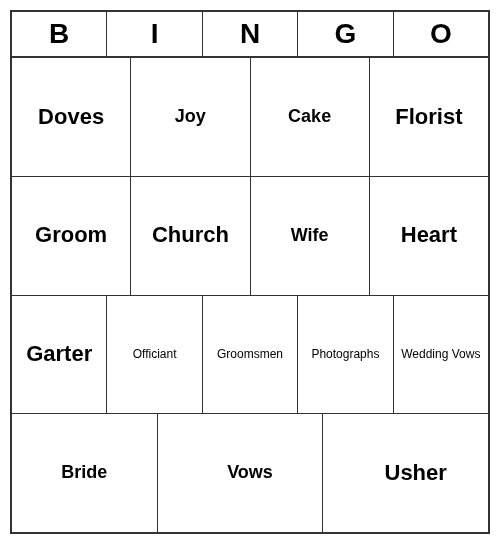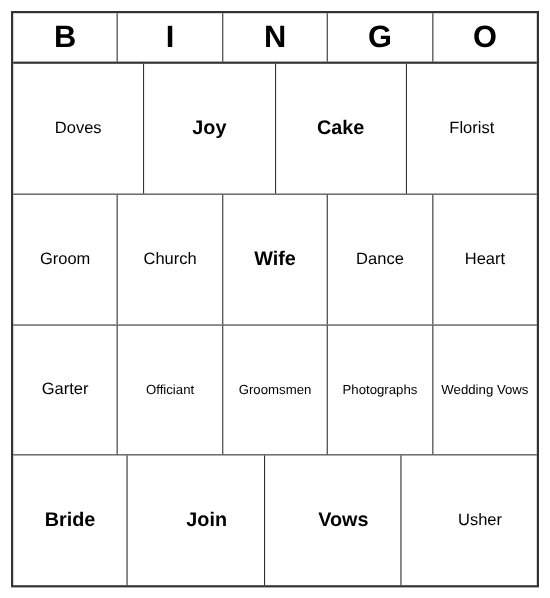--- a/index.html
+++ b/index.html
@@ -79,22 +79,22 @@
       font-size: 14px;
       line-height: 1.2;
     }
 
     .cell-text.large {
       font-size: 18px;
       font-weight: bold;
     }
 
     .cell-text.medium {
-      font-size: 15px;
-      font-weight: normal;
+      font-size: 22px;
+      font-weight: bold;
     }
 
     .cell-text.small {
       font-size: 12px;
     }
   </style>
 </head>
 <body>
 
 <div class="bingo-card">
@@ -124,23 +124,20 @@
         <div class="bingo-cell">
           <span class="cell-text medium">Groom</span>
         </div>
         <div class="bingo-cell">
           <span class="cell-text medium">Church</span>
         </div>
         <div class="bingo-cell">
           <span class="cell-text large">Wife</span>
         </div>
         <div class="bingo-cell">
-          <span class="cell-text medium">Dance</span>
-        </div>
-        <div class="bingo-cell">
           <span class="cell-text medium">Heart</span>
         </div>
       </div>
       <div class="bingo-row">
         <div class="bingo-cell">
           <span class="cell-text medium">Garter</span>
         </div>
         <div class="bingo-cell">
           <span class="cell-text small">Officiant</span>
         </div>
@@ -152,23 +149,20 @@
         </div>
         <div class="bingo-cell">
           <span class="cell-text small">Wedding Vows</span>
         </div>
       </div>
       <div class="bingo-row">
         <div class="bingo-cell">
           <span class="cell-text large">Bride</span>
         </div>
         <div class="bingo-cell">
-          <span class="cell-text large">Join</span>
-        </div>
-        <div class="bingo-cell">
           <span class="cell-text large">Vows</span>
         </div>
         <div class="bingo-cell">
           <span class="cell-text medium">Usher</span>
         </div>
       </div>
     </div>
 </div>
 
 </body></html>

